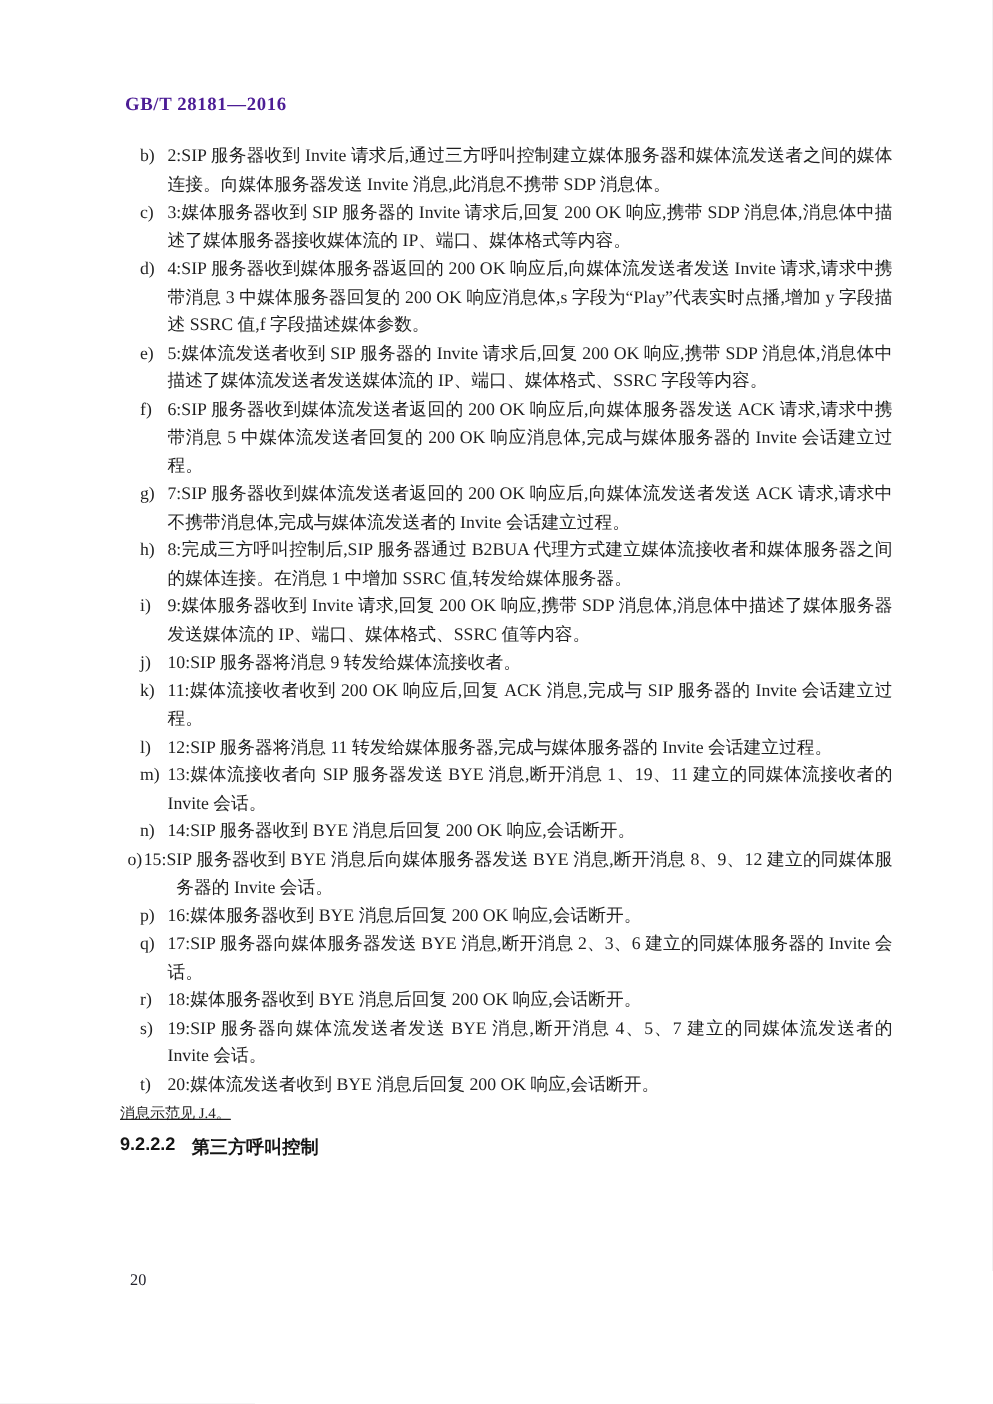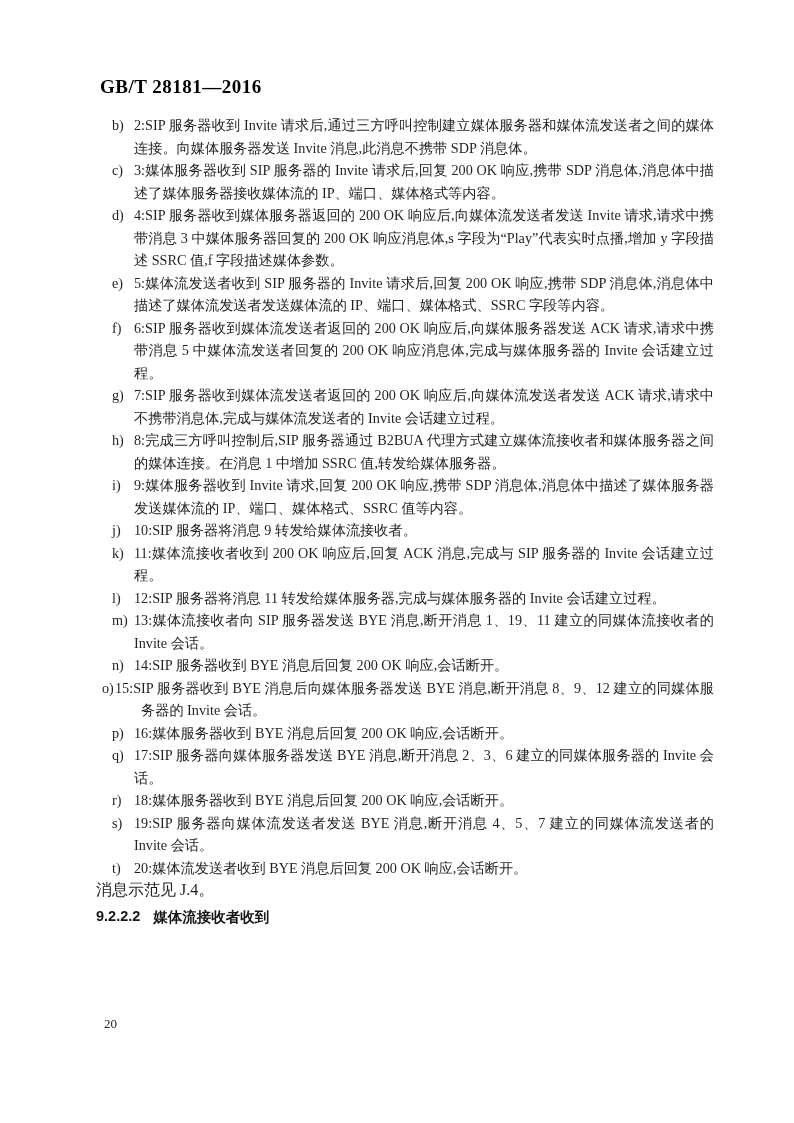--- a/index.html
+++ b/index.html
@@ -14,24 +14,24 @@
     margin: 0 auto;
     background: #ffffff;
     font-family: "Liberation Serif", "DejaVu Serif", serif;
     color: #1f1f1f;
     overflow: hidden;
   }
   .doc-header {
     position: absolute;
     left: 100px;
     top: 76px;
-    font-size: 19px;
+    font-size: 15px;
     font-weight: bold;
     letter-spacing: 0.5px;
-    color: #000000;
+    color: #4c1d95;
   }
   .content {
     position: absolute;
     left: 96px;
     top: 114px;
     width: 618px;
   }
   .procedure-list {
     width: 100%;
   }
@@ -56,22 +56,23 @@
     margin-left: 6px;
   }
   .list-item:nth-child(14) .item-label {
     width: 39px;
   }
   .list-item:nth-child(14) .item-text {
     text-indent: -26px;
   }
   .closing-note {
     margin: 0;
-    font-size: 16px;
+    font-size: 12px;
     line-height: 22.5px;
+    text-decoration: underline;
   }
   .section-heading {
     margin: 6px 0 0 0;
     font-family: "Liberation Sans", "DejaVu Sans", sans-serif;
     font-size: 14.5px;
     font-weight: bold;
     color: #161616;
     display: flex;
     gap: 13px;
   }
@@ -192,21 +193,21 @@
   <div class="list-item">
     <span class="item-label">t)</span>
     <span class="item-text">20:媒体流发送者收到 BYE 消息后回复 200 OK 响应,会话断开。</span>
   </div>
 </div>
 
     <p class="closing-note">消息示范见 J.4。</p>
 
     <h3 class="section-heading">
       <span>9.2.2.2</span>
-      <span>媒体流接收者收到</span>
+      <span>第三方呼叫控制</span>
     </h3>
 
 
   </div>
 
   <div class="page-number">20</div>
 
 </div>
 
 </body></html>

